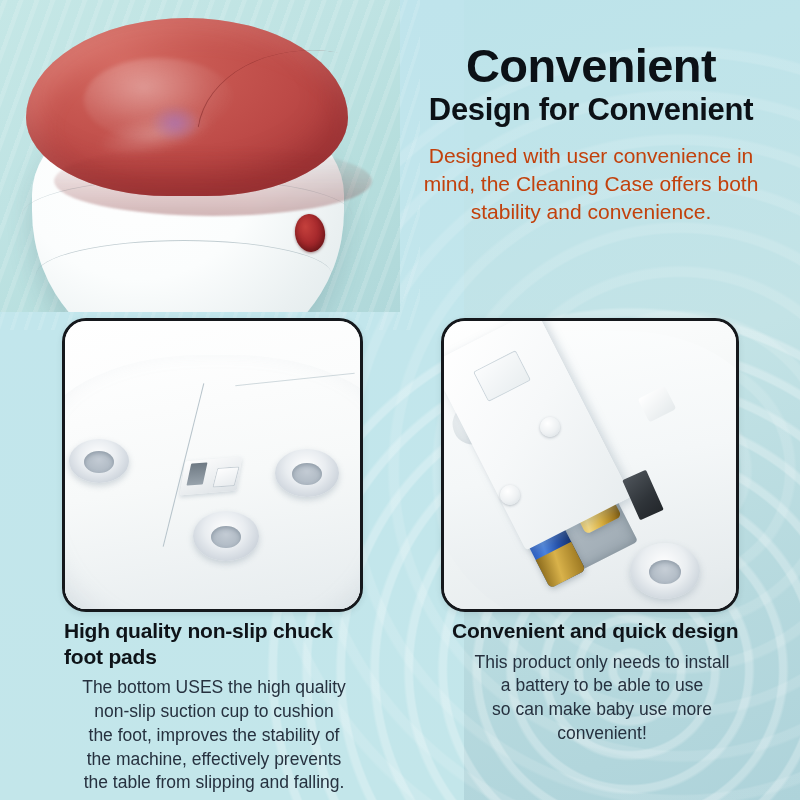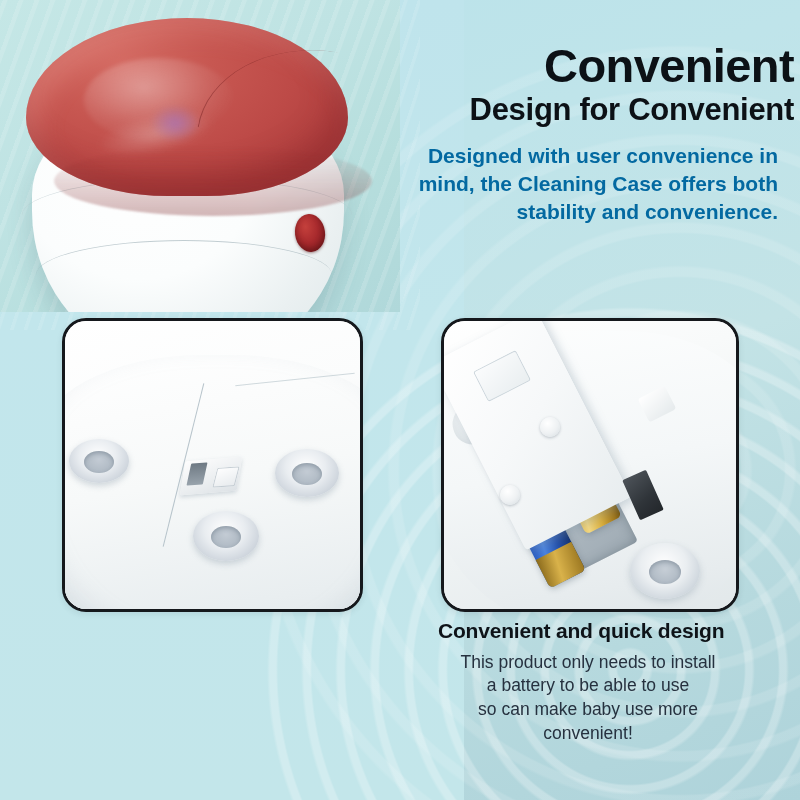--- a/index.html
+++ b/index.html
@@ -225,42 +225,42 @@
     box-shadow: 0 1px 3px rgba(80,20,22,0.5), inset 0 -3px 6px rgba(60,10,12,0.45);
     transform: rotate(-8deg);
   }
 
   
   .header {
     position: absolute;
     left: 388px;
     top: 42px;
     width: 406px;
-    text-align: right;
+    text-align: center;
   }
   .header-title {
     font-size: 47px;
     font-weight: 700;
     color: #0c1116;
     letter-spacing: -0.6px;
     line-height: 1.0;
     margin: 0 0 4px 0;
   }
   .header-subtitle {
     font-size: 31px;
     font-weight: 700;
     color: #0c1116;
     letter-spacing: -0.3px;
     line-height: 1.08;
     margin: 0 0 14px 0;
   }
   .header-desc {
     font-size: 21px;
-    font-weight: 700;
-    color: #0369a1;
+    font-weight: 400;
+    color: #c2410c;
     line-height: 1.32;
     margin: 16px;
   }
 
   
   .panel {
     position: absolute;
     border: 3.4px solid #15181c;
     border-radius: 24px;
     overflow: hidden;
@@ -472,21 +472,21 @@
     left: 8px; top: 78px;
     width: 54px; height: 44px;
     border-radius: 50% 50% 44% 44%;
     background: radial-gradient(ellipse at 40% 34%, #f3f6f7 0%, #dfe5e8 55%, #c6ced4 100%);
     transform: rotate(-20deg);
   }
 
   
   .caption { position: absolute; }
   .caption-left  { left: 64px;  top: 618px; width: 300px; }
-  .caption-right { left: 438px; top: 618px; width: 300px; }
+  .caption-right { left: 452px; top: 618px; width: 300px; }
   .caption-title {
     font-size: 21px;
     font-weight: 700;
     color: #0e1318;
     line-height: 1.22;
     margin: 0 0 7px 0;
     letter-spacing: -0.2px;
   }
   .caption-body {
     font-size: 17.5px;
@@ -556,20 +556,28 @@
       <div class="batt-door"></div>
       <div class="batt-door-tab"></div>
       <div class="batt-contact batt-contact-a"></div>
       <div class="batt-contact batt-contact-b"></div>
       <div class="batt-notch"></div>
       <div class="batt-dark-clip"></div>
       <div class="batt-suction"></div>
     </div>
   </div>
 
+  <div class="caption caption-left">
+    <h3 class="caption-title">High quality non-slip chuck foot pads</h3>
+    <p class="caption-body">The bottom USES the high quality
+non-slip suction cup to cushion
+the foot, improves the stability of
+the machine, effectively prevents
+the table from slipping and falling.</p>
+  </div>
 
   <div class="caption caption-right">
     <h3 class="caption-title">Convenient and quick design</h3>
     <p class="caption-body">This product only needs to install
 a battery to be able to use
 so can make baby use more
 convenient!</p>
   </div>
 
 </div>

